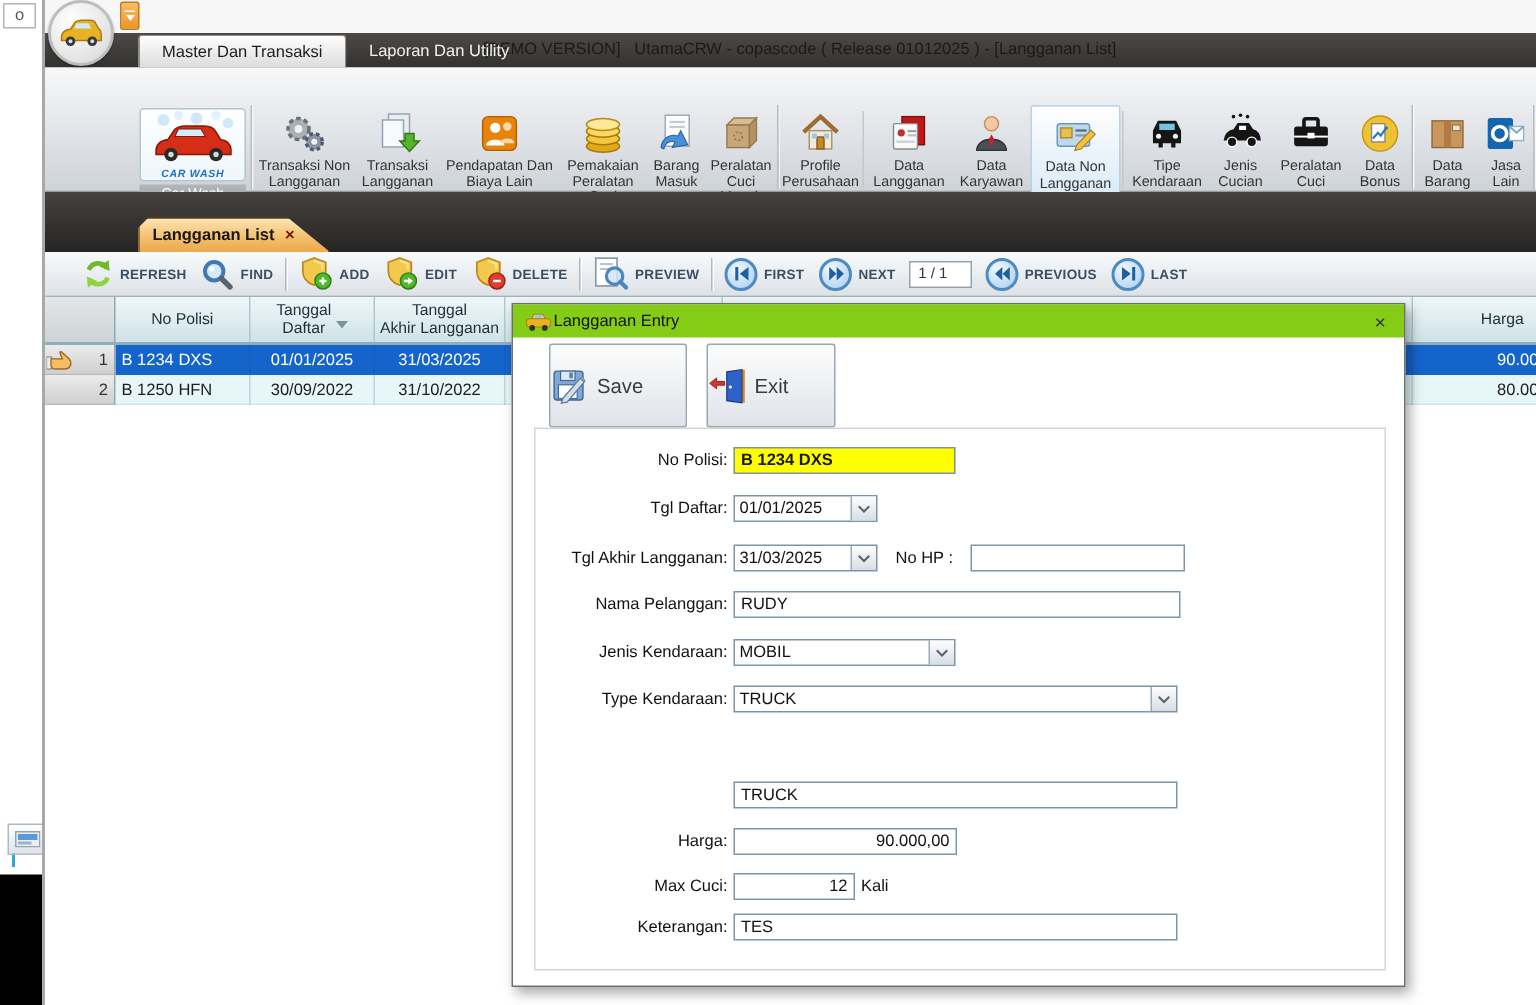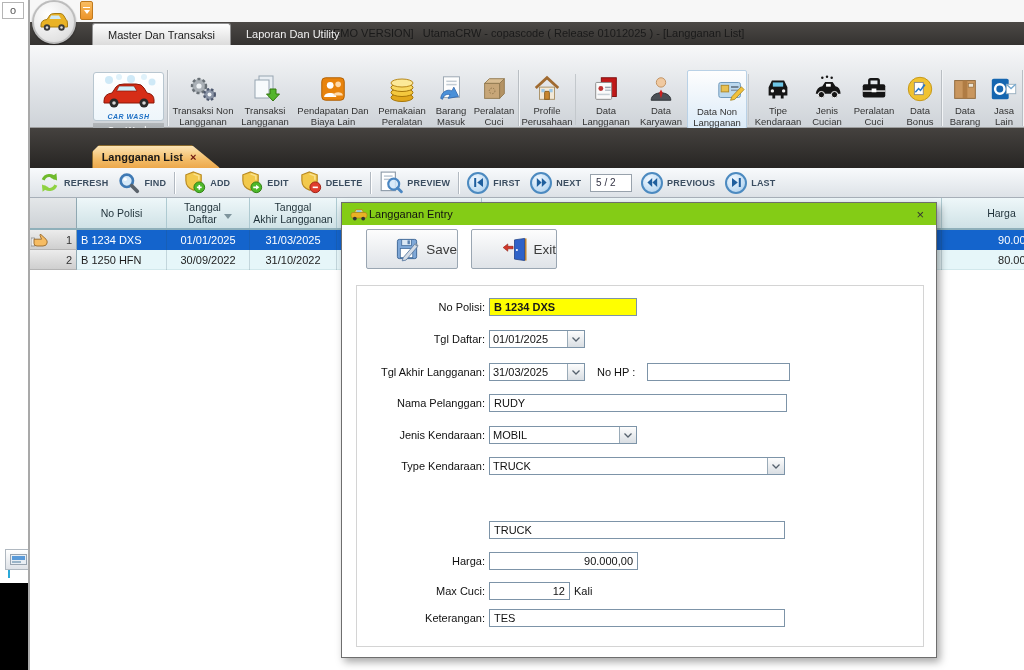--- a/index.html
+++ b/index.html
@@ -28,33 +28,33 @@
   .rtab.active { background:linear-gradient(#fefefe,#dcdcdc); color:#1c1c1c; border:1px solid #8f8f8f; border-bottom:none; border-radius:3px 3px 0 0; }
   .rtab.inactive { color:#f2f2f2; }
 
   
   .ribbon { height:83px; background:linear-gradient(#f7f8f9,#e0e3e7 55%,#ced3d8); border-bottom:1px solid #9c9c9c; display:flex; align-items:stretch; padding:1px 0 1px 60px; }
   .rgroup { display:flex; flex-direction:column; border-right:1px solid #b9bec3; box-shadow:1px 0 0 #f2f4f6; padding:0 1px;margin-top:24px; }
   .rgroup-body { flex:1; display:flex; align-items:stretch; }
   .rgroup-caption { height:14px; margin:0 2px 2px; background:linear-gradient(#b3b7ba,#989da1); border-radius:0 0 4px 4px; color:#fff; font-size:9.5px; text-align:center; line-height:14px; }
   .rbtn { display:flex; flex-direction:column; align-items:center; padding-top:2px; font-size:9.5px; line-height:10.5px; color:#333; text-align:center; }
   .rbtn .ricon { height:34px; display:flex; align-items:center; justify-content:center; }
-  .rbtn.highlight { background:linear-gradient(#fefefe,#dcebf8); border:1px solid #b9d1e6; border-radius:2px;align-items:flex-end; }
+  .rbtn.highlight { background:linear-gradient(#fefefe,#dcebf8); border:1px solid #b9d1e6; border-radius:2px; }
   .bsep { width:1px; background:#c3c8cc; margin:4px 1px; }
 
   .logo-btn { width:72px; margin:2px; background:linear-gradient(#ffffff,#eef6fb); border:1px solid #b8c6d0; border-radius:3px; display:flex; flex-direction:column; align-items:center; justify-content:center; }
   .logo-text { font-size:7px; font-weight:bold; font-style:italic; color:#1d6fc4; letter-spacing:.5px; }
 
   
   .docstrip { height:40px; background:linear-gradient(#45423f,#272523); position:relative; }
   .doctab { position:absolute; left:62px; bottom:0; width:128px; height:23px; background:linear-gradient(#fce4b4,#f3bd69 60%,#eca84c); border:1px solid #8a6a2e; border-bottom:none; clip-path:polygon(0 100%, 0 7px, 7px 0, 78% 0, 100% 100%); display:flex; align-items:center; justify-content:center; gap:7px; font-weight:bold; color:#181818; font-size:11px; padding-right:14px; }
   .doctab .close { color:#6b1410; font-weight:bold; font-size:11px; }
 
   
-  .toolbar { height:30px; background:linear-gradient(#f8fafc,#dde2e7); border-bottom:1px solid #a7afb8; display:flex; align-items:center; padding-left:4px;text-align:center; }
+  .toolbar { height:30px; background:linear-gradient(#f8fafc,#dde2e7); border-bottom:1px solid #a7afb8; display:flex; align-items:center; padding-left:20px;text-align:center; }
   .titem { display:flex; align-items:center; gap:4px; padding:0 5px; font-size:9px; font-weight:bold; color:#3b4d60; letter-spacing:.2px; }
   .tsep { width:1px; height:22px; background:#b2b9c1; box-shadow:1px 0 0 #fff; margin:0 3px; }
   .navcircle { width:22px; height:22px; border-radius:50%; border:2px solid #4c8ac0; background:radial-gradient(circle at 35% 30%, #f0f8ff, #a8cdec); display:flex; align-items:center; justify-content:center; }
   .pagebox { width:42px; height:18px; background:#fff; border:1px solid #98a2ac; font-size:10px; font-weight:normal; color:#334; display:flex; align-items:center; padding-left:5px; margin:0 4px; }
 
   
   .grid { position:relative; height:440px; background:#fff; }
   .grid-header { position:absolute; left:0; top:0; width:1060px; height:32px; background:linear-gradient(#eef7f9,#cfe2e6); border-bottom:2px solid #8fb0ba; }
   .hcell { position:absolute; top:0; height:30px; border-right:1px solid #aecad1; display:flex; align-items:center; justify-content:center; text-align:center; font-size:10.5px; color:#1e3038; white-space:pre-line; }
   .hcell.sel { background:linear-gradient(#e4e7e9,#cdd2d6); border-right:1px solid #8fa8b2; }
@@ -68,21 +68,21 @@
   .grow.selected .gcell { color:#ffffff; }
   .grow.alt .gcell { color:#1c1c1c; }
   .selcell { position:absolute; left:0; top:0; width:47px; height:20px; background:linear-gradient(#ececec,#cfcfcf); border-right:1px solid #8fa8b2; border-bottom:1px solid #b4b4b4; text-align:right; padding-right:4px; line-height:20px; color:#333; font-size:11px; }
   .hand { position:absolute; left:1px; top:3px; }
 
   
   .dialog { position:absolute; left:341px; top:202px; width:596px; height:456px; background:#fff; border:1px solid #6e6e6e; box-shadow:3px 4px 8px rgba(0,0,0,.35); z-index:100; }
   .dlg-titlebar { height:22px; display:flex; align-items:center; padding:0 8px; gap:1px; background:#84cc16;justify-content:space-between; }
   .dlg-title { flex:1; font-size:11px; color:#111; }
   .dlg-close { font-size:13px; color:#333; padding:0 4px; }
-  .dlg-btn { position:absolute; top:26px; height:40px; background:linear-gradient(#fdfdfd,#dfe3e8); border:1px solid #9aa6b2; border-radius:2px; display:flex; align-items:center; justify-content:flex-end; gap:6px; font-size:13.5px; color:#3a3a3a;padding-left:28px; }
+  .dlg-btn { position:absolute; top:26px; height:56px; background:linear-gradient(#fdfdfd,#dfe3e8); border:1px solid #9aa6b2; border-radius:2px; display:flex; align-items:center; justify-content:flex-start; gap:6px; font-size:13.5px; color:#3a3a3a; }
   .dlg-btn.save { left:24px; width:92px; }
   .dlg-btn.exit { left:129px; width:86px; }
   .groupbox { position:absolute; left:14px; top:82px; width:568px; height:362px; border:1px solid #d4d4d4; }
   .frow { position:absolute; left:16px; height:20px; display:flex; align-items:center; }
   .flabel { width:127px; text-align:right; margin-right:4px; color:#111; font-size:11px; }
   .fin { height:18px; border:1px solid #7d94a8; font-size:11px; padding:0 4px; font-family:"Liberation Sans",sans-serif; color:#111; background:#fff; }
   .fin.yellow { background:#ffff00; font-weight:bold; color:#18181c; }
   .fin.right { text-align:right; }
   .combo { display:flex; height:18px; border:1px solid #7d94a8; background:#fff; }
   .combo .cval { flex:1; padding:1px 3px; font-size:11px; color:#111; line-height:15px; }
@@ -434,21 +434,21 @@
     <div class="titem">
       <span class="navcircle">
           <svg width="11" height="11" viewBox="0 0 11 11">
             <polygon points="0.8,1 5.6,5.5 0.8,10" fill="#1f5f9e"></polygon>
             <polygon points="5.8,1 10.6,5.5 5.8,10" fill="#1f5f9e"></polygon>
           </svg>
         </span>
       <span>NEXT</span>
     </div>
     <div class="pagebox">
-      <span>5 / 2</span>
+      <span>1 / 1</span>
     </div>
     <div class="titem">
       <span class="navcircle">
           <svg width="11" height="11" viewBox="0 0 11 11">
             <polygon points="5.2,1 0.4,5.5 5.2,10" fill="#1f5f9e"></polygon>
             <polygon points="10.2,1 5.4,5.5 10.2,10" fill="#1f5f9e"></polygon>
           </svg>
         </span>
       <span>PREVIOUS</span>
     </div>

